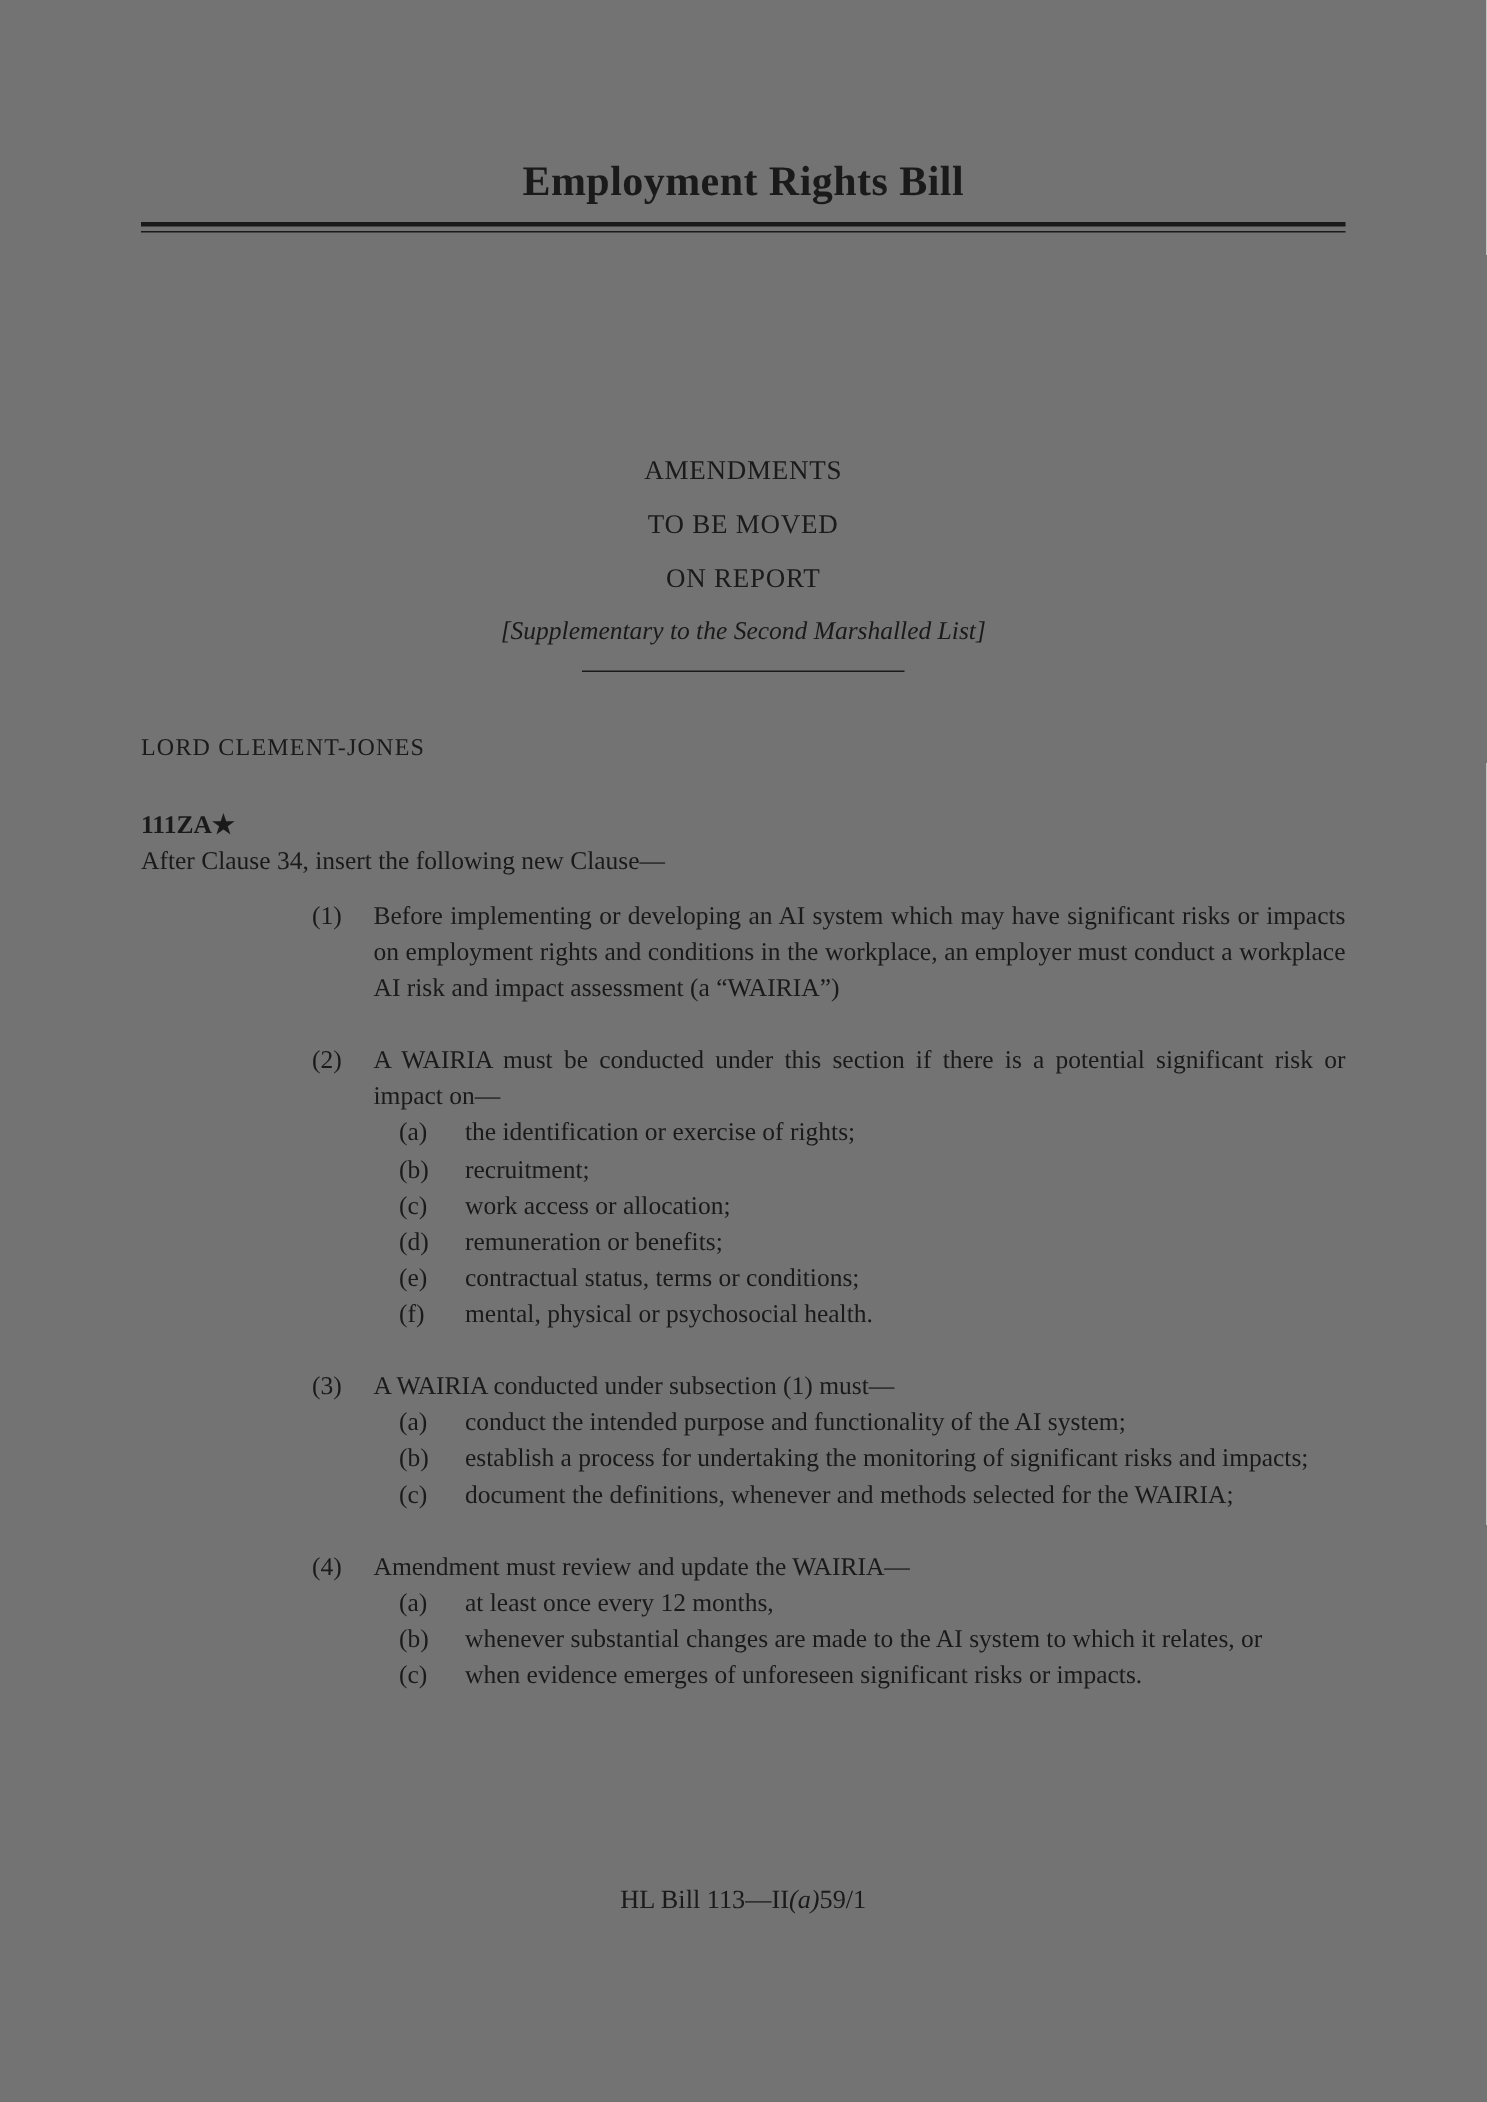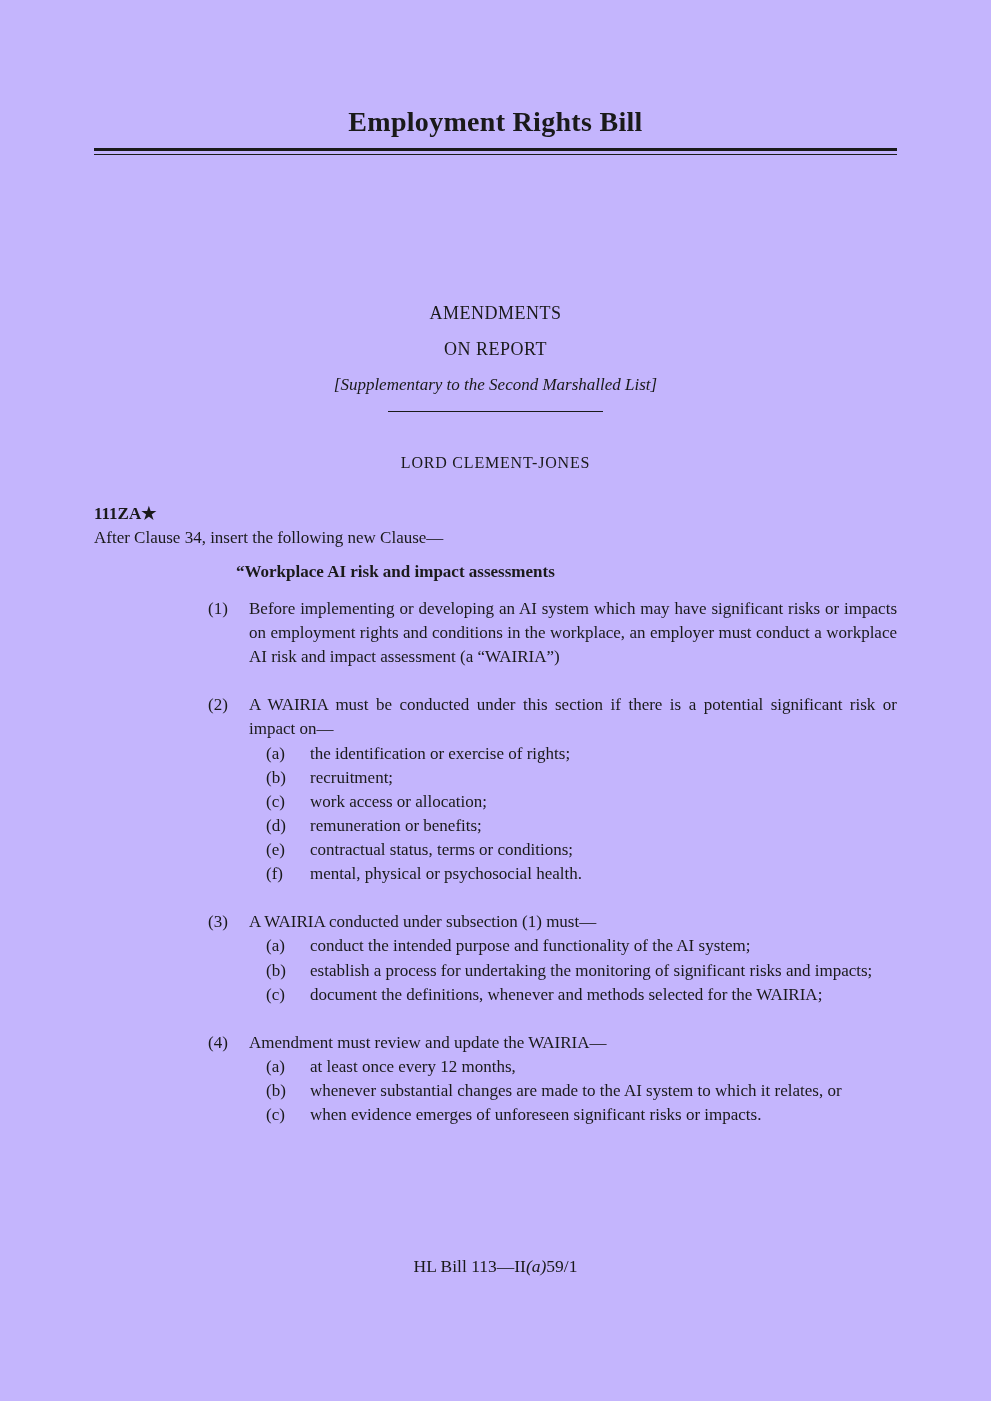--- a/index.html
+++ b/index.html
@@ -1,20 +1,20 @@
 <!DOCTYPE html>
 <html><head>
 <meta charset="utf-8">
 <style>
   * { box-sizing: border-box; margin: 0; padding: 0; }
   html, body { background: #ffffff; }
   .page {
     width: 991px;
     height: 1401px;
-    background: #c4b5fd;
+    background: #737373;
     position: relative;
     font-family: "Liberation Serif", "DejaVu Serif", serif;
     color: #1a1a1a;
     overflow: hidden;
   }
   .content { padding: 0 94px; }
 
   .doc-title {
     text-align: center;
     font-weight: 700;
@@ -36,21 +36,21 @@
     margin: 16px auto 0;
   }
 
   .section-row { position: relative; margin-top: 22px; }
   .margin-label {
     position: absolute; left: 0; top: 0;
     font-weight: 700; font-size: 15.5px; line-height: 1.3;
   }
   .section-heading { text-align: center; font-weight: 700; font-size: 17.5px; }
 
-  .mover { text-align: center; margin-top: 42px; font-size: 16px; letter-spacing: 0.8px; }
+  .mover { margin-top: 42px; font-size: 16px; letter-spacing: 0.8px; }
 
   .amendment-row { display: flex; margin-top: 30px; font-size: 17px; line-height: 1.42; flex-direction: column; }
   .amendment-num { width: 96px; flex-shrink: 0; font-weight: 700; }
   .amendment-intro { flex: 1; }
 
   .clause { margin-left: 96px; margin-top: 10px; font-size: 17px; line-height: 1.42; }
   .clause-title { font-weight: 700; margin-left: 46px; }
 
   .subsection { display: flex; margin-top: 13px; }
   .subsection.spaced { margin-top: 24px; }
@@ -77,38 +77,38 @@
   <div class="content">
 
     <div class="doc-title">Employment Rights Bill</div>
     <div class="title-rule">
       <div class="thick"></div>
       <div class="thin"></div>
     </div>
 
     <div class="caps-block">
       <div class="caps-line">AMENDMENTS</div>
+      <div class="caps-line">TO BE MOVED</div>
       <div class="caps-line">ON REPORT</div>
       <div class="supplementary">[Supplementary to the Second Marshalled List]</div>
     </div>
 
     <div class="short-rule"></div>
 
 
     <div class="mover">LORD CLEMENT-JONES</div>
 
     <div class="amendment-row">
       <div class="amendment-num">
         <span>111ZA</span><span>★</span>
       </div>
       <div class="amendment-intro">After Clause 34, insert the following new Clause—</div>
     </div>
 
     <div class="clause">
-      <div class="clause-title">“Workplace AI risk and impact assessments</div>
 
       <div class="subsection">
         <span class="sub-num">(1)</span>
         <div class="sub-body">
           <div class="sub-text">Before implementing or developing an AI system which may have significant risks or impacts on employment rights and conditions in the workplace, an employer must conduct a workplace AI risk and impact assessment (a “WAIRIA”)</div>
         </div>
       </div>
 
       <div class="subsection spaced">
         <span class="sub-num">(2)</span>

